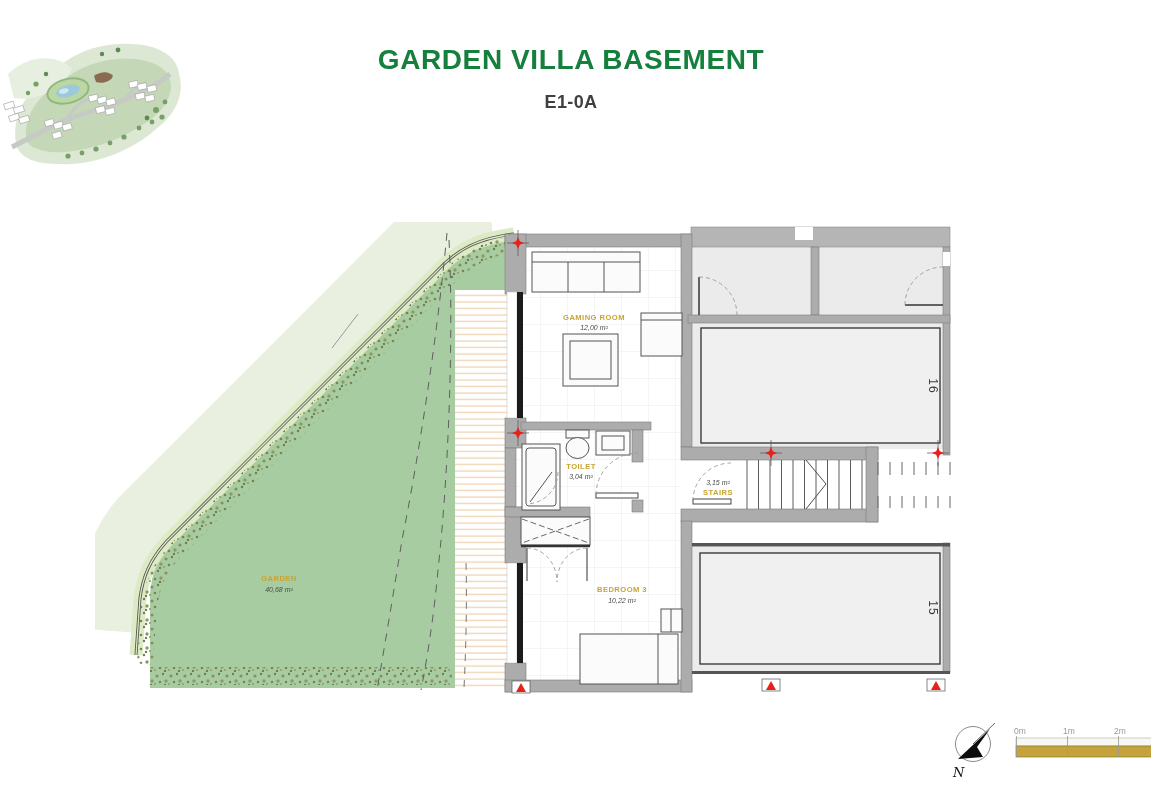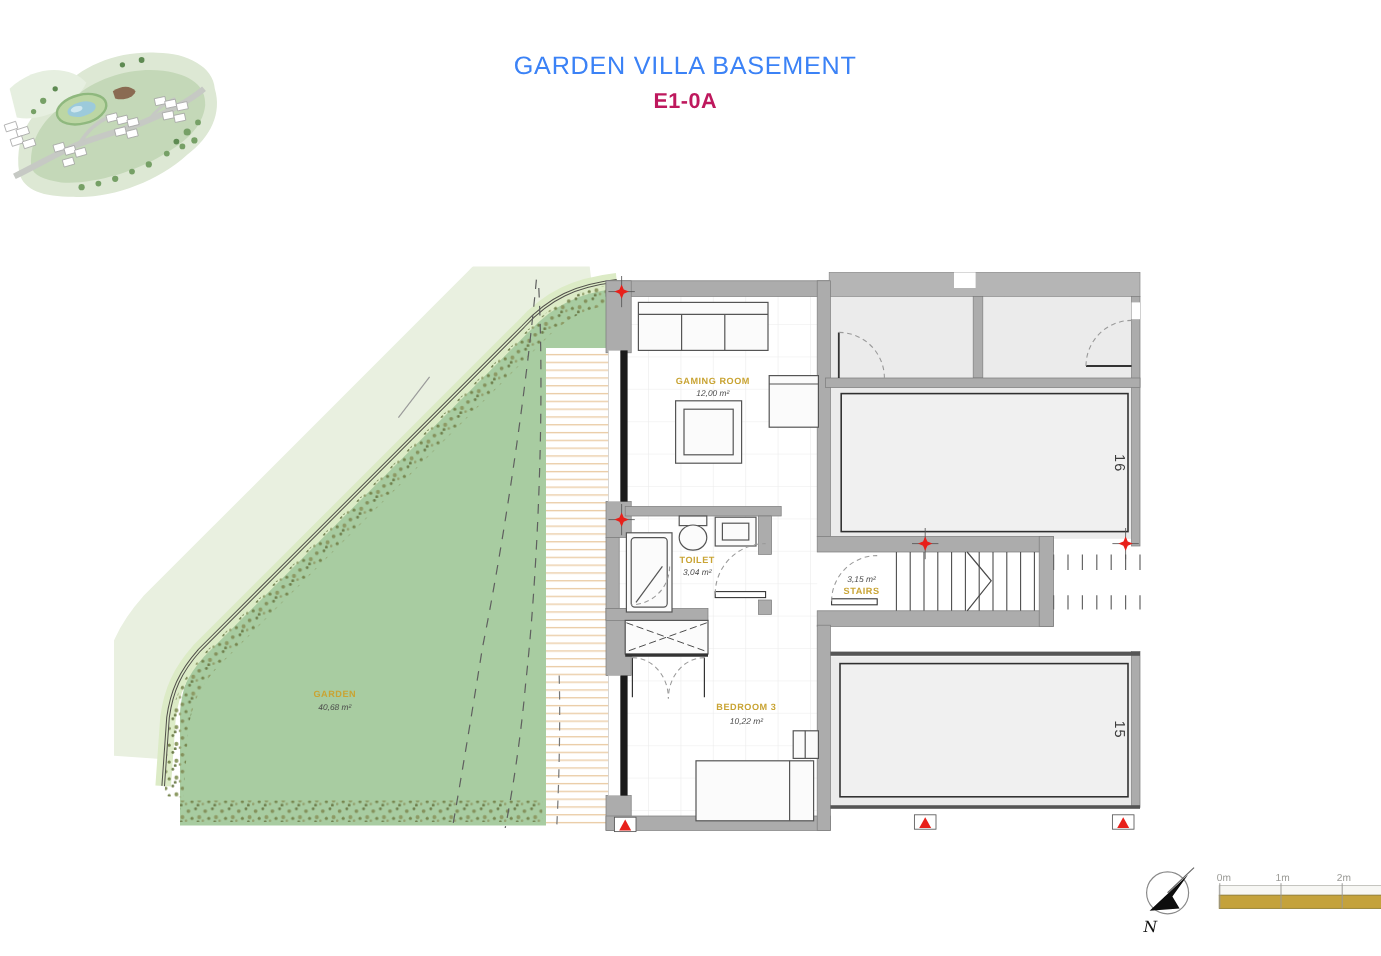--- a/index.html
+++ b/index.html
@@ -1,20 +1,20 @@
 <!DOCTYPE html>
 <html><head>
 <meta charset="utf-8">
 <style>
   html,body{margin:0;padding:0;background:#ffffff;}
   .page{position:relative;width:1151px;height:797px;background:#ffffff;overflow:hidden;
         font-family:"Liberation Sans",sans-serif;}
   .header{position:absolute;top:44px;left:0;width:1142px;text-align:center;z-index:5;}
-  .header .title{font-size:21px;font-weight:normal;color:#3b82f6;letter-spacing:0.6px;}
-  .header .subtitle{font-size:18px;font-weight:bold;color:#be185d;margin-top:6px;letter-spacing:0.4px;}
+  .header .title{font-size:28px;font-weight:bold;color:#15803d;letter-spacing:0.6px;}
+  .header .subtitle{font-size:18px;font-weight:bold;color:#404040;margin-top:16px;letter-spacing:0.4px;}
   svg.sheet{position:absolute;left:0;top:0;}
   svg text{font-family:"Liberation Sans",sans-serif;}
   .room-name{fill:#c9a434;font-size:7.6px;font-weight:bold;letter-spacing:0.45px;}
   .room-area{fill:#4a4a4a;font-size:7px;font-style:italic;}
   .pnum{fill:#3c3c3c;font-size:12px;letter-spacing:1px;}
   .tick{fill:#9a9a96;font-size:8.5px;}
   .nlabel{font-family:"DejaVu Serif",serif;font-style:italic;font-size:13px;fill:#111;}
   .wall{fill:#acacac;stroke:#7d7d7d;stroke-width:0.6;}
   .wall2{fill:#b5b5b5;stroke:#8a8a8a;stroke-width:0.6;}
   .furn{fill:#fbfbfb;stroke:#555;stroke-width:1;}

